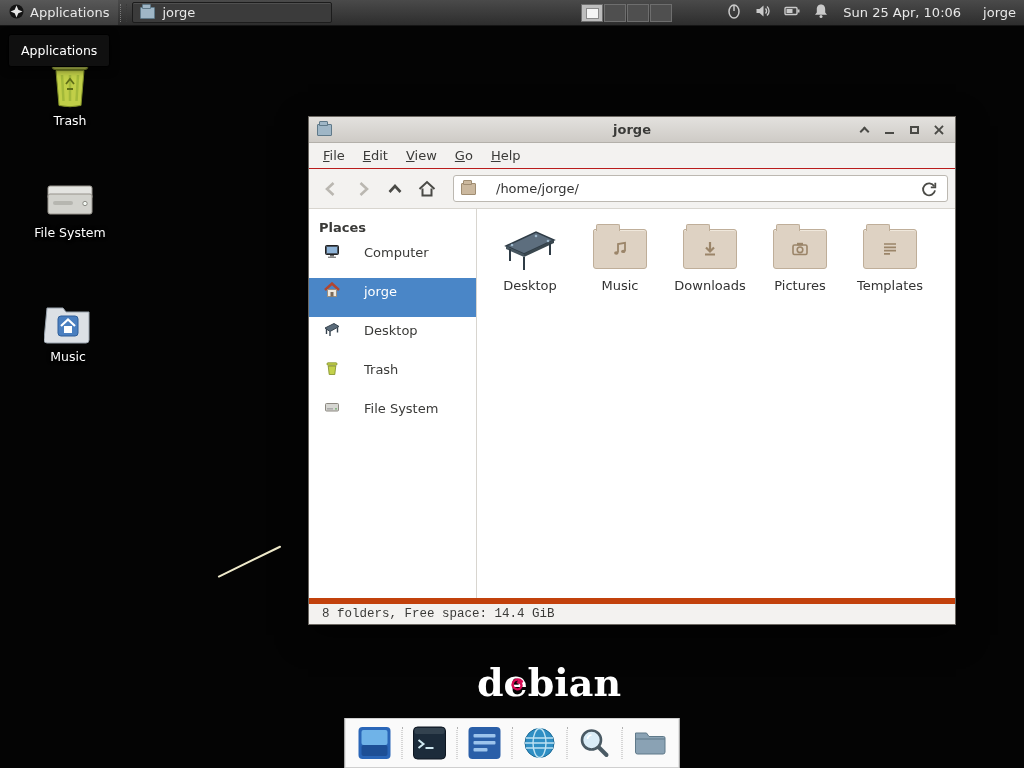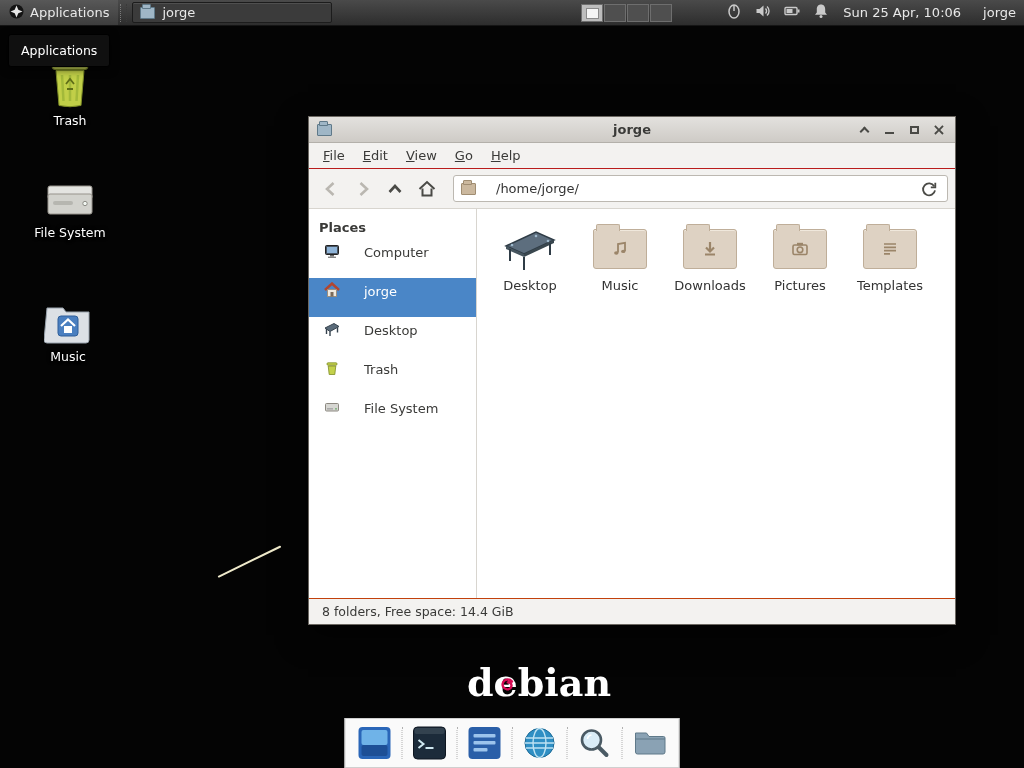--- a/index.html
+++ b/index.html
@@ -39,21 +39,21 @@
 
   
   .dicon { position:absolute; width:90px; text-align:center; }
   .dicon .dimg { height:50px; display:flex; align-items:flex-end; justify-content:center; }
   .dicon .dlabel { margin-top:5px; color:#fff; font-size:12.5px; text-shadow:0 1px 2px #000, 0 0 4px #000; }
 
   .stray-line { position:absolute; left:218px; top:576px; width:70px; height:2px;
                 background:#efeacb; transform:rotate(-26deg); transform-origin:0 50%; border-radius:1px; }
 
   
-  .debian { position:absolute; left:467px; top:660px; color:#fff; font-family:"DejaVu Serif","Liberation Serif",serif;
+  .debian { position:absolute; left:477px; top:660px; color:#fff; font-family:"DejaVu Serif","Liberation Serif",serif;
             font-weight:bold; font-size:38px; line-height:46px; letter-spacing:0; }
   .debian svg { position:absolute; left:31px; top:15px; }
 
   
   .window { position:absolute; left:308px; top:116px; width:648px; height:509px;
             background:#f3f2f0; border:1px solid #6c6862; box-shadow:0 10px 28px rgba(0,0,0,.6);
             display:flex; flex-direction:column; z-index:10; }
   .titlebar { height:26px; background:linear-gradient(#e3e1de,#cecbc6); border-bottom:1px solid #b3b0aa;
               display:flex; align-items:center; padding:0 8px; position:relative; flex:none; }
   .wtitle { position:absolute; left:0; right:0; text-align:center; font-weight:bold;
@@ -92,22 +92,22 @@
               align-content:start; overflow:hidden; }
   .fitem { width:86px; text-align:center; }
   .fimg { height:52px; display:flex; align-items:center; justify-content:center; }
   .flabel { margin-top:3px; font-size:13px; color:#333; }
   .fbase { width:54px; height:40px; background:#ded2c3; border:1px solid #bfae99; border-radius:2px 3px 3px 3px;
            position:relative; display:flex; align-items:center; justify-content:center;
            box-shadow:inset 0 1px #f0e8dc; }
   .fbase::before { content:""; position:absolute; top:-6px; left:2px; width:22px; height:6px;
                    background:#ded2c3; border:1px solid #bfae99; border-bottom:none; border-radius:2px 2px 0 0; }
 
-  .statusbar { height:26px; background:#f3f2f0; border-top:1px solid #c2410c; display:flex;
-               align-items:center; padding:0 13px; font-size:12.5px; color:#3a3a38; flex:none; }
+  .statusbar { height:26px; background:#f3f2f0; border-top:6px solid #c2410c; display:flex;
+               align-items:center; padding:0 13px; font-size:12.5px; color:#3a3a38; flex:none;font-family:Liberation Mono, monospace; }
 
   
   .dock { position:absolute; top:718px; left:50%; transform:translateX(-50%); height:50px;
           background:#fafafa; border:1px solid #cfcfcf; display:flex; align-items:center;
           padding:0 12px; gap:10px; z-index:40; }
   .dock-item { width:34px; height:34px; display:flex; align-items:center; justify-content:center; }
   .dock-sep { width:1px; height:32px; border-left:1px dotted #b0b0b0; }
 </style>
 </head>
 <body>

